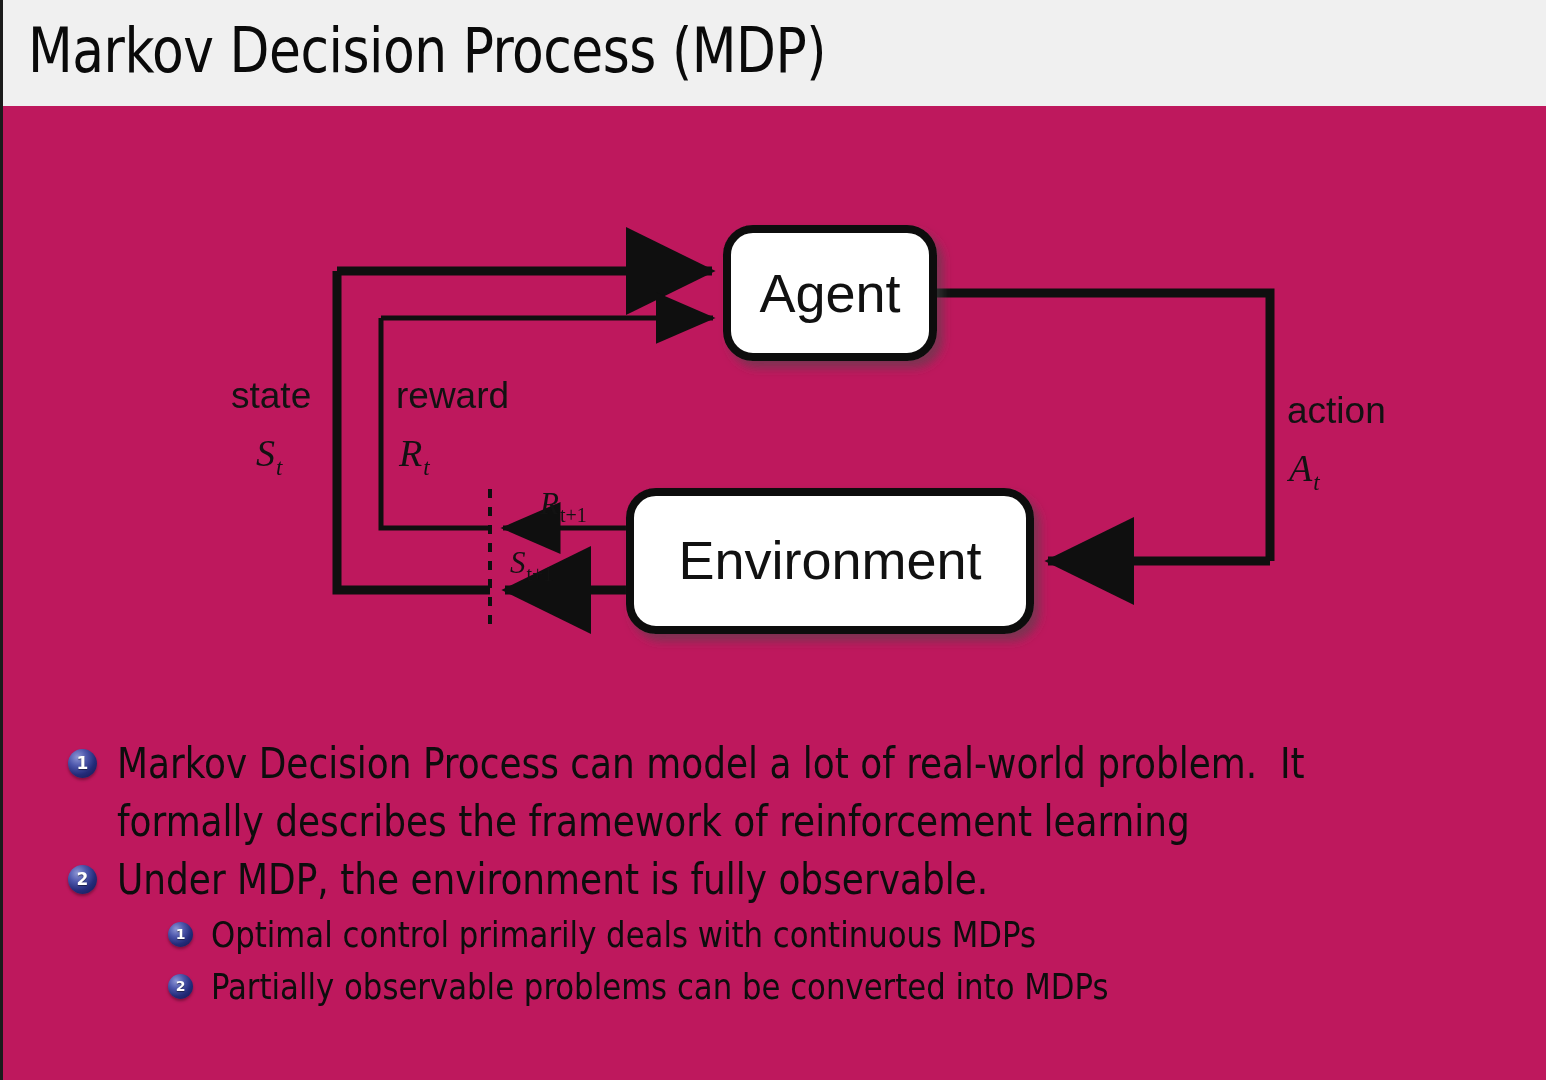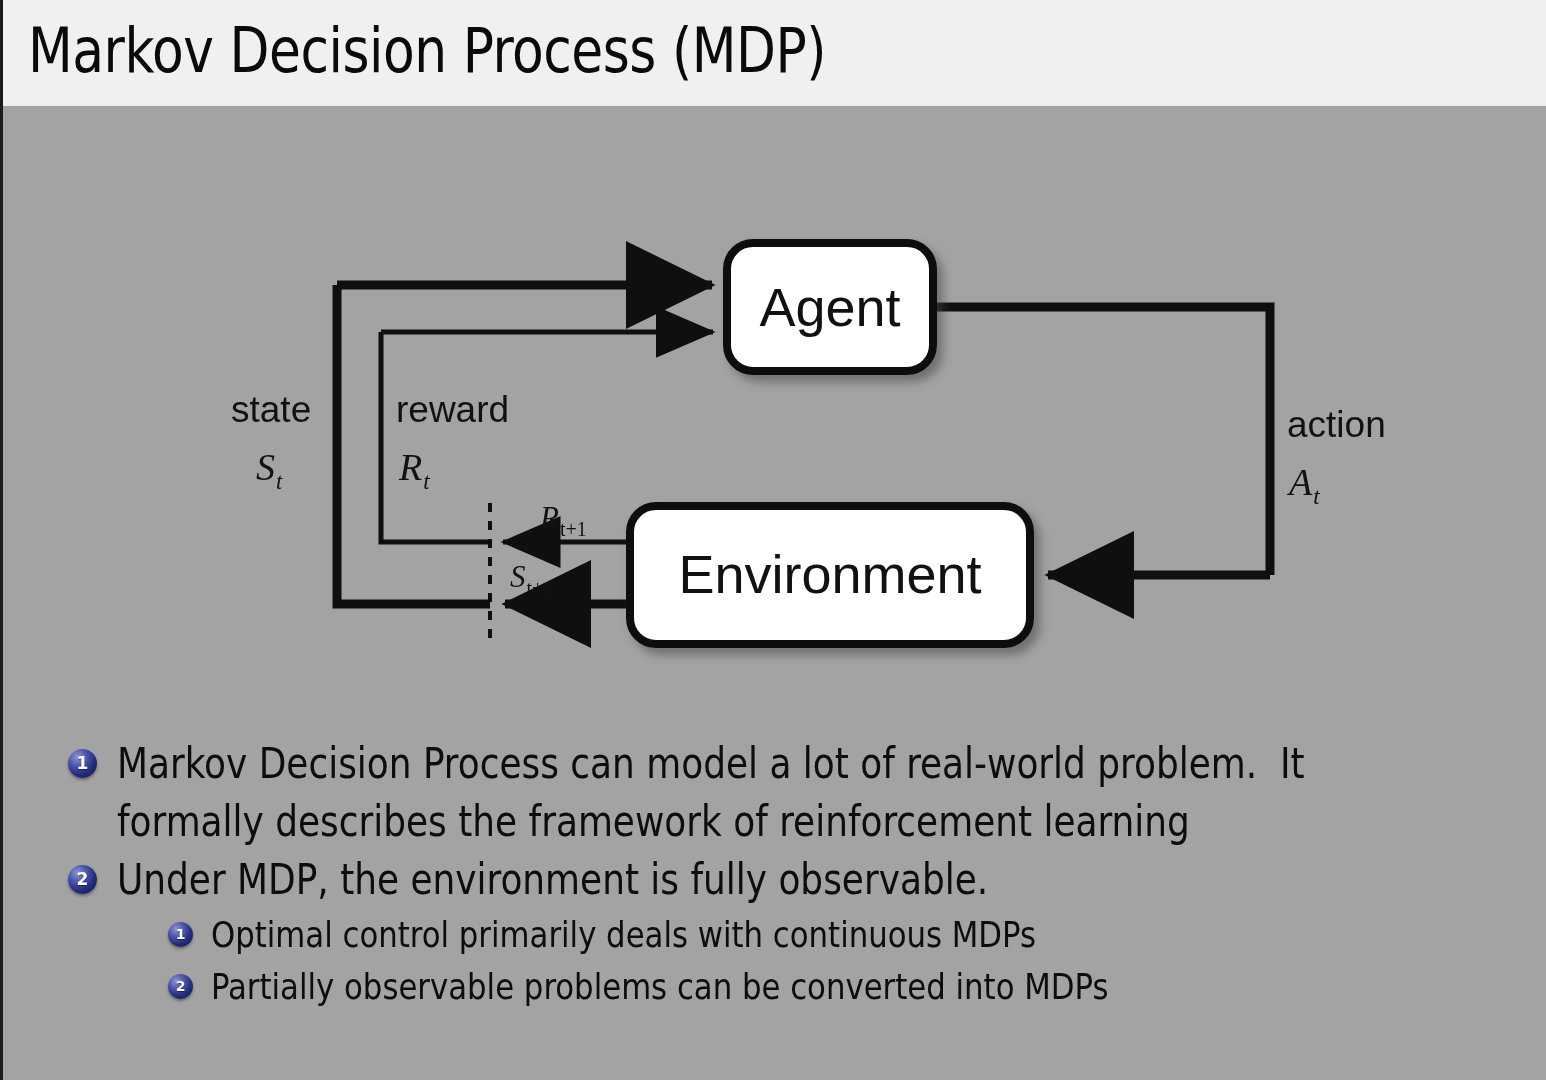--- a/index.html
+++ b/index.html
@@ -14,21 +14,21 @@
     overflow: hidden;
     font-family: "DejaVu Sans", sans-serif;
   }
 
   
   #slide {
     position: absolute;
     left: 0; top: 0;
     width: 1546px;
     height: 1080px;
-    background: #a3a3a3;
+    background: #be185d;
   }
   #left-edge-rule {
     position: absolute;
     left: 0; top: 0;
     width: 3px;
     height: 1080px;
     background: #1b1b1b;
   }
 
   
@@ -50,21 +50,21 @@
     letter-spacing: -0.5px;
     white-space: nowrap;
     transform: scaleX(0.93);
     transform-origin: left center;
   }
 
   
   #diagram {
     position: absolute;
     left: 0;
-    top: 140px;
+    top: 126px;
     width: 1546px;
     height: 560px;
   }
   #diagram svg { display: block; }
 
   .dg-box-label {
     font-family: "Liberation Sans", "DejaVu Sans", sans-serif;
     font-size: 54px;
     fill: #111111;
   }

